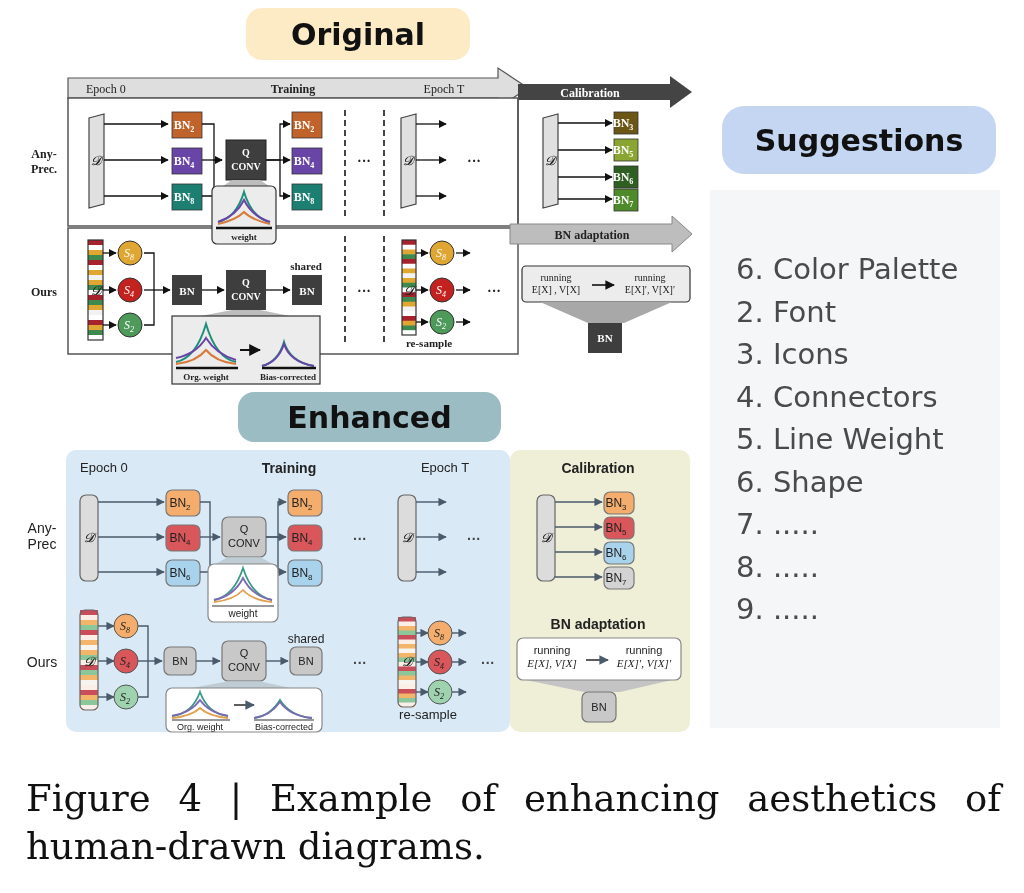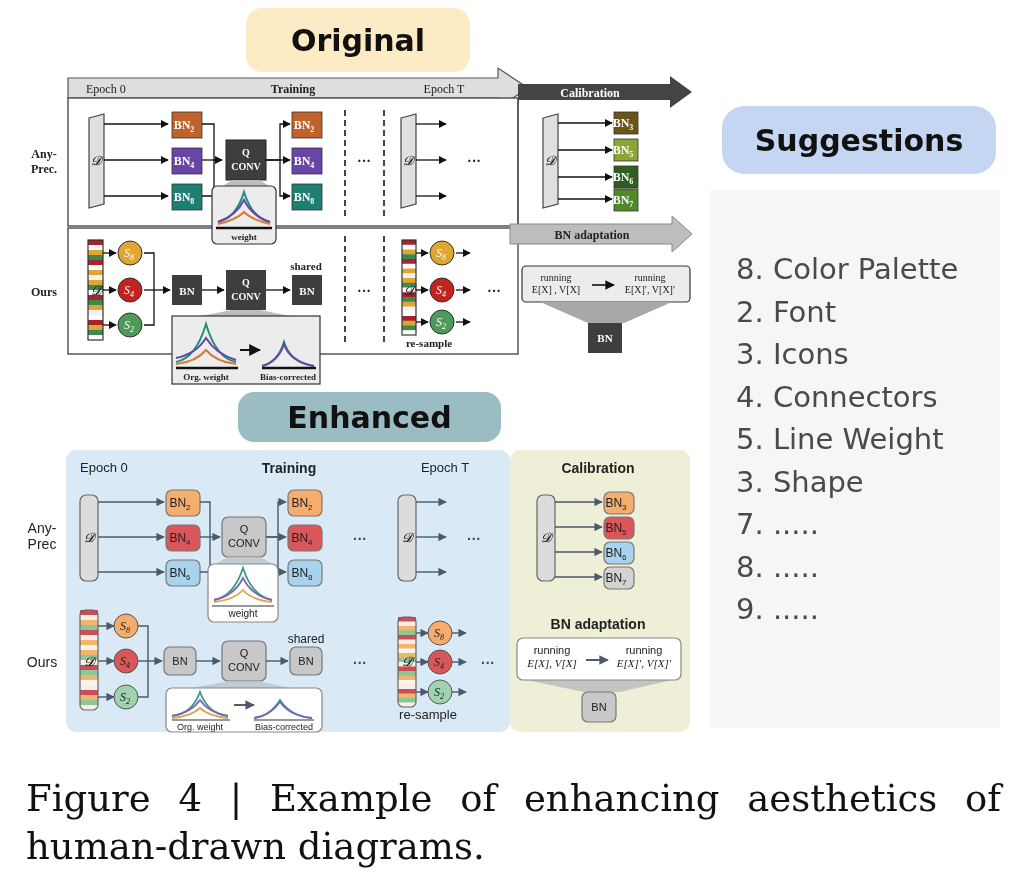--- a/index.html
+++ b/index.html
@@ -1,43 +1,43 @@
 <!DOCTYPE html>
 <html><head>
 <meta charset="utf-8">
 <style>
   html,body{margin:0;padding:0;background:#ffffff;}
   body{width:1024px;height:893px;position:relative;overflow:hidden;font-family:"Liberation Sans",sans-serif;}
   .abs{position:absolute;}
   .pill{position:absolute;border-radius:16px;display:flex;align-items:center;justify-content:center;font-family:"DejaVu Sans",sans-serif;font-weight:bold;color:#111;}
-  #pill-original{left:246px;top:8px;width:224px;height:64px;background:#fdebc6;font-size:30px;}
+  #pill-original{left:246px;top:8px;width:224px;height:52px;background:#fdebc6;font-size:30px;}
   #pill-enhanced{left:238px;top:392px;width:263px;height:50px;background:#9bbcc2;font-size:30px;}
   #pill-suggestions{left:722px;top:66px;width:274px;height:68px;background:#c4d6f2;font-size:30px;border-radius:22px;margin-top:40px;}
   #sugg-panel{left:710px;top:190px;width:290px;height:538px;background:#f5f6f8;}
   #sugg-list{position:absolute;left:26px;top:58px;margin:0;padding:0;list-style:none;font-family:"DejaVu Sans",sans-serif;font-size:29px;color:#4a4a4a;line-height:42.5px;}
   #caption{left:26px;top:775px;width:975px;font-family:"DejaVu Serif",serif;font-size:37px;line-height:48px;color:#111;text-align:justify;text-align-last:left;}
   svg text{user-select:none;}
   .serif{font-family:"Liberation Serif",serif;}
   .sans{font-family:"Liberation Sans",sans-serif;}
 </style>
 </head>
 <body>
 
 <div id="pill-original" class="pill">Original</div>
 <div id="pill-enhanced" class="pill">Enhanced</div>
 <div id="pill-suggestions" class="pill">Suggestions</div>
 
 <div id="sugg-panel" class="abs">
   <ul id="sugg-list">
-    <li>8. Color Palette</li>
+    <li>6. Color Palette</li>
     <li>2. Font</li>
     <li>3. Icons</li>
     <li>4. Connectors</li>
     <li>5. Line Weight</li>
-    <li>3. Shape</li>
+    <li>6. Shape</li>
     <li>7.  .....</li>
     <li>8. .....</li>
     <li>9. .....</li>
   </ul>
 </div>
 
 <svg id="orig-svg" class="abs" style="left:0;top:60px;" width="710" height="330" viewBox="0 60 710 330">
   <defs>
     <marker id="arr-o" viewBox="0 0 10 10" refX="9" refY="5" markerWidth="6" markerHeight="6" orient="auto">
         <path d="M0,0 L10,5 L0,10 z" fill="#111"></path>

